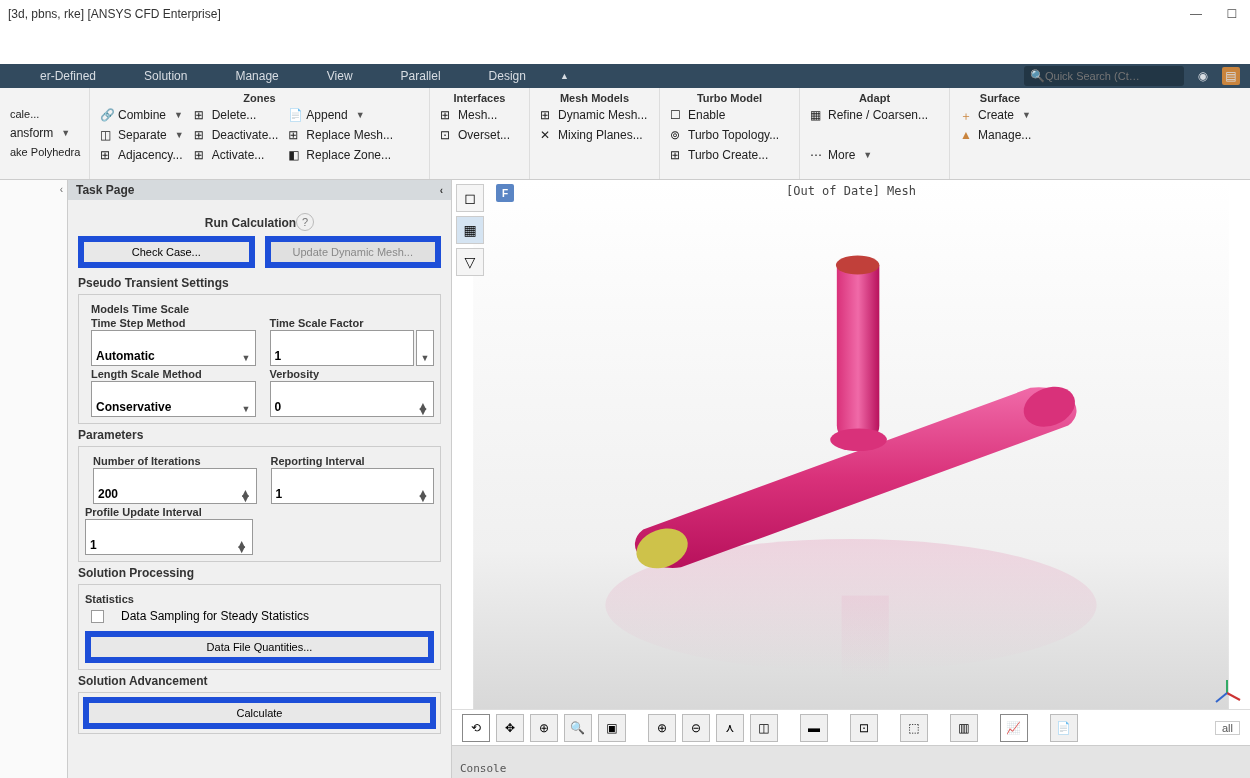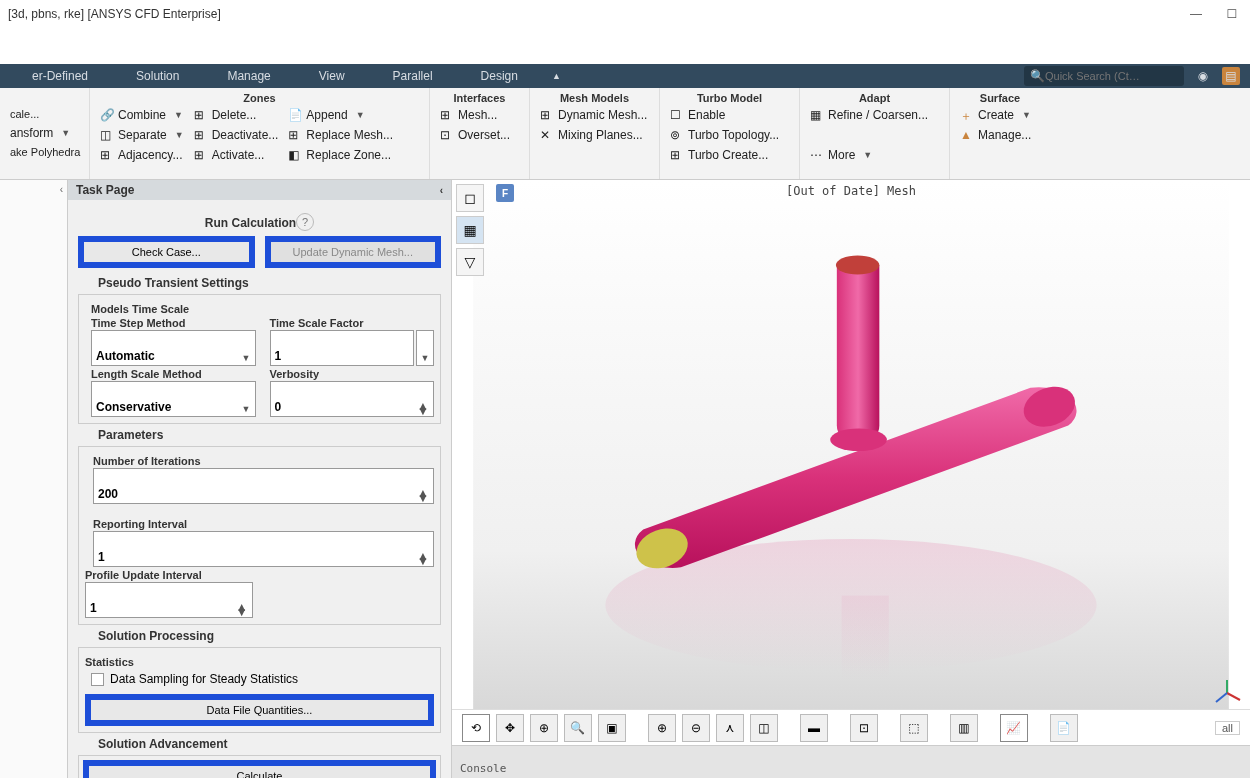--- a/index.html
+++ b/index.html
@@ -5,21 +5,21 @@
 * { box-sizing: border-box; margin: 0; padding: 0; font-family: "Segoe UI", Tahoma, sans-serif; font-size: 12px; }
 body { background: #fff; width: 1250px; height: 778px; overflow: hidden; position: relative; }
 
 .title-bar { height: 28px; display: flex; align-items: center; justify-content: space-between; padding: 0 8px; background: #fff; }
 .title-text { color: #333; }
 .win-controls { display: flex; gap: 16px; }
 .win-btn { width: 20px; height: 20px; display: flex; align-items: center; justify-content: center; color: #555; cursor: pointer; }
 
 .blank-strip { height: 36px; background: #fff; }
 
-.menu-bar { height: 24px; background: #324a5e; display: flex; align-items: center; padding-left: 8px; color: #d8dde3; }
+.menu-bar { height: 24px; background: #324a5e; display: flex; align-items: center; padding-left: 16px; color: #d8dde3; }
 .menu-item { padding: 0 24px; height: 100%; display: flex; align-items: center; cursor: pointer; }
 .menu-right { margin-left: auto; display: flex; align-items: center; gap: 10px; padding-right: 10px; }
 .search-box { background: #223645; color: #ccc; border-radius: 3px; padding: 2px 6px; display: flex; align-items: center; width: 160px; height: 20px; }
 .search-box input { background: transparent; border: none; color: #ccc; font-size: 11px; width: 100%; outline: none; }
 .help-icon, .settings-icon { color: #d8dde3; width: 18px; height: 18px; display: flex; align-items: center; justify-content: center; cursor: pointer; }
 .settings-icon { background: #c9843d; border-radius: 2px; }
 
 .ribbon { display: flex; background: #f3f3f3; border-bottom: 1px solid #ccc; height: 92px; }
 .ribbon-group { border-right: 1px solid #ddd; padding: 2px 6px 2px 6px; display: flex; flex-direction: column; }
 .group-header { text-align: center; font-weight: bold; color: #333; padding: 2px 0; font-size: 11px; }
@@ -34,32 +34,32 @@
 .left-sliver { width: 68px; border-right: 1px solid #ccc; background: #fafafa; position: relative; }
 .left-sliver .collapse { position: absolute; top: 4px; right: 4px; font-size: 10px; color: #666; }
 
 .task-page { width: 384px; background: #f0f0f0; border-right: 1px solid #ccc; display: flex; flex-direction: column; overflow-y: auto; }
 .task-header { background: #d6dadd; padding: 3px 8px; font-size: 11px; font-weight: bold; color: #333; display: flex; justify-content: space-between; align-items: center; }
 .task-body { padding: 8px 10px; }
 .section-title { font-weight: bold; color: #333; margin: 8px 0 6px 0; font-size: 12px; }
 .btn-row { display: flex; gap: 10px; margin-bottom: 8px; }
 .long-btn { flex: 1; border: 6px solid #1d4ed8; background: #e8e8e8; padding: 4px; text-align: center; cursor: pointer; font-size: 11px; }
 .long-btn.disabled { color: #888; background: #e0e0e0; }
-.sub-title { font-weight: bold; font-size: 12px; color: #333; margin-top: 4px; margin-left: 20px; }
+.sub-title { font-weight: bold; font-size: 12px; color: #333; margin-top: 4px; }
 .sub-sub { font-weight: bold; font-size: 11px; color: #333; margin-left: 6px; margin-top: 2px; }
 .form-row { display: flex; gap: 14px; margin-top: 2px; padding-left: 6px; }
 .form-col { display: flex; flex-direction: column; flex: 1; font-weight: bold; }
 .form-label { font-size: 11px; color: #333; margin-bottom: 1px; }
 .select, .numeric, .textin { border: 1px solid #999; background: #fff; padding: 2px 4px; font-size: 11px; height: 36px; display: flex; align-items: flex-end; justify-content: space-between; gap: 36px; }
 .select .arr { font-size: 9px; color: #555; }
 .numeric { justify-content: space-between; }
 .spin { display: flex; flex-direction: column; font-size: 7px; line-height: 5px; color: #555; }
 .help-circle { width: 18px; height: 18px; border: 1px solid #bbb; border-radius: 50%; display: flex; align-items: center; justify-content: center; font-size: 11px; color: #777; cursor: pointer; }
 .section-box { border: 1px solid #ccc; padding: 6px; margin-top: 4px; background: #f0f0f0; }
-.checkbox-row { display: flex; align-items: center; gap: 6px; margin-top: 4px; padding-left: 6px; }
+.checkbox-row { display: flex; align-items: center; gap: 17px; margin-top: 4px; padding-left: 6px; }
 .checkbox { width: 13px; height: 13px; border: 1px solid #999; background: #fff; }
 .full-btn { margin-top: 8px; }
 
 .viewport-area { flex: 1; display: flex; flex-direction: column; position: relative; background: #fff; }
 .viewport-toolbar-left { position: absolute; left: 4px; top: 4px; display: flex; flex-direction: column; gap: 4px; z-index: 5; }
 .vp-tb-btn { width: 28px; height: 28px; border: 1px solid #ccc; background: #f5f5f5; display: flex; align-items: center; justify-content: center; cursor: pointer; font-size: 14px; }
 .vp-tb-btn.active { background: #d5e4f2; }
 .vp-header { position: absolute; top: 4px; left: 50%; transform: translateX(-50%); font-size: 12px; font-family: monospace; color: #444; z-index: 5; }
 .fluent-tab { position: absolute; left: 44px; top: 4px; width: 18px; height: 18px; background: #5a85c4; color: white; display: flex; align-items: center; justify-content: center; font-size: 10px; font-weight: bold; border-radius: 2px; z-index: 5; }
 
@@ -309,21 +309,21 @@
                   <span>▲</span>
                   <span>▼</span>
                 </span>
             </div>
           </div>
         </div>
       </div>
 
       <div class="sub-title">Parameters</div>
       <div class="section-box">
-        <div class="form-row" style="padding-left:8px;flex-direction:column;">
+        <div class="form-row" style="padding-left:8px;">
           <div class="form-col">
             <div class="form-label">Number of Iterations</div>
             <div class="numeric">
               <span>200</span>
               <span class="spin">
                   <span>▲</span>
                   <span>▼</span>
                 </span>
             </div>
           </div>

